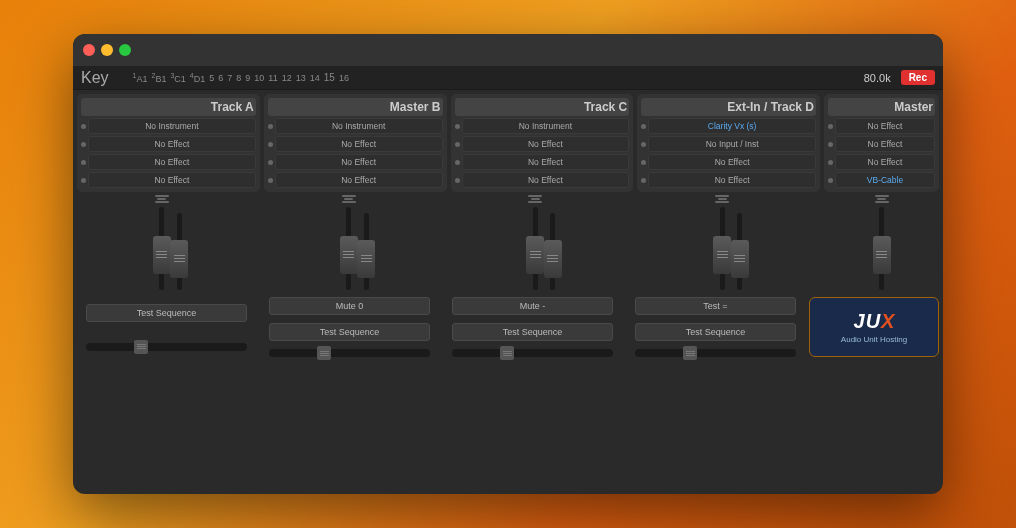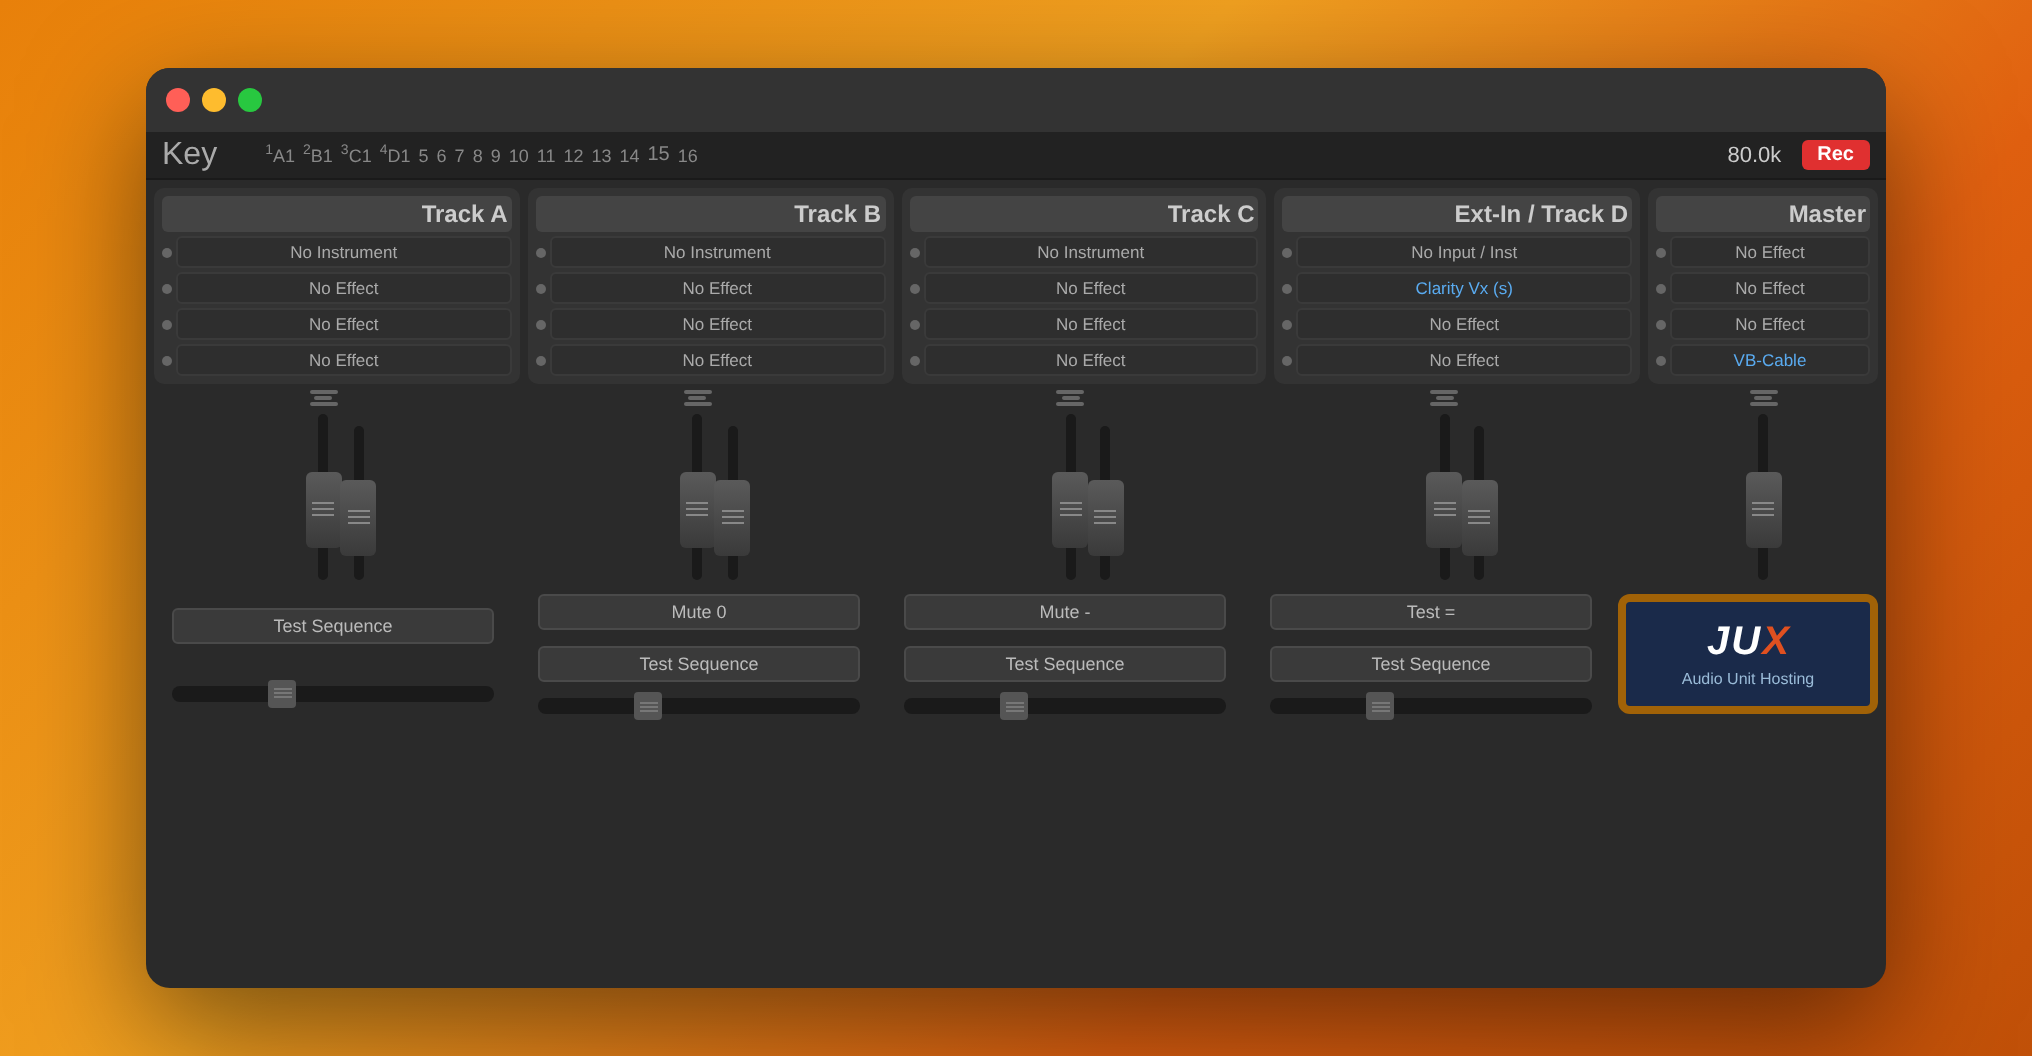--- a/index.html
+++ b/index.html
@@ -64,21 +64,21 @@
       color: white;
       font-size: 10px;
       font-weight: bold;
       border: none;
       border-radius: 3px;
       padding: 2px 8px;
       cursor: pointer;
     }
     .jux-logo {
       background: #1a2a4a;
-      border: 4px solid #a16207;
+      border: 1px solid #a16207;
       border-radius: 6px;
       width: 130px;
       height: 60px;
       display: flex;
       flex-direction: column;
       align-items: center;
       justify-content: center;
       gap: 2px;
     }
     
@@ -351,21 +351,21 @@
           <div class="slot-dot"></div>
           <div class="slot-label">No Effect</div>
         </div>
         <div class="slot">
           <div class="slot-dot"></div>
           <div class="slot-label">No Effect</div>
         </div>
       </div>
 
       <div class="track-strip">
-        <div class="track-title">Track B</div>
+        <div class="track-title">Master B</div>
         <div class="slot">
           <div class="slot-dot"></div>
           <div class="slot-label">No Instrument</div>
         </div>
         <div class="slot">
           <div class="slot-dot"></div>
           <div class="slot-label">No Effect</div>
         </div>
         <div class="slot">
           <div class="slot-dot"></div>
@@ -394,25 +394,25 @@
         <div class="slot">
           <div class="slot-dot"></div>
           <div class="slot-label">No Effect</div>
         </div>
       </div>
 
       <div class="track-strip">
         <div class="track-title">Ext-In / Track D</div>
         <div class="slot">
           <div class="slot-dot"></div>
+          <div class="slot-label blue">Clarity Vx (s)</div>
+        </div>
+        <div class="slot">
+          <div class="slot-dot"></div>
           <div class="slot-label">No Input / Inst</div>
-        </div>
-        <div class="slot">
-          <div class="slot-dot"></div>
-          <div class="slot-label blue">Clarity Vx (s)</div>
         </div>
         <div class="slot">
           <div class="slot-dot"></div>
           <div class="slot-label">No Effect</div>
         </div>
         <div class="slot">
           <div class="slot-dot"></div>
           <div class="slot-label">No Effect</div>
         </div>
       </div>

